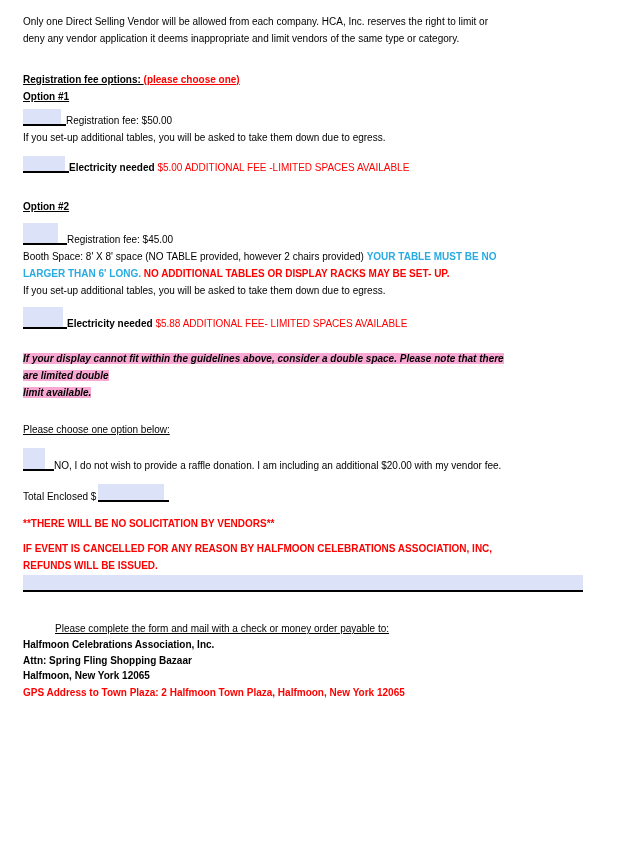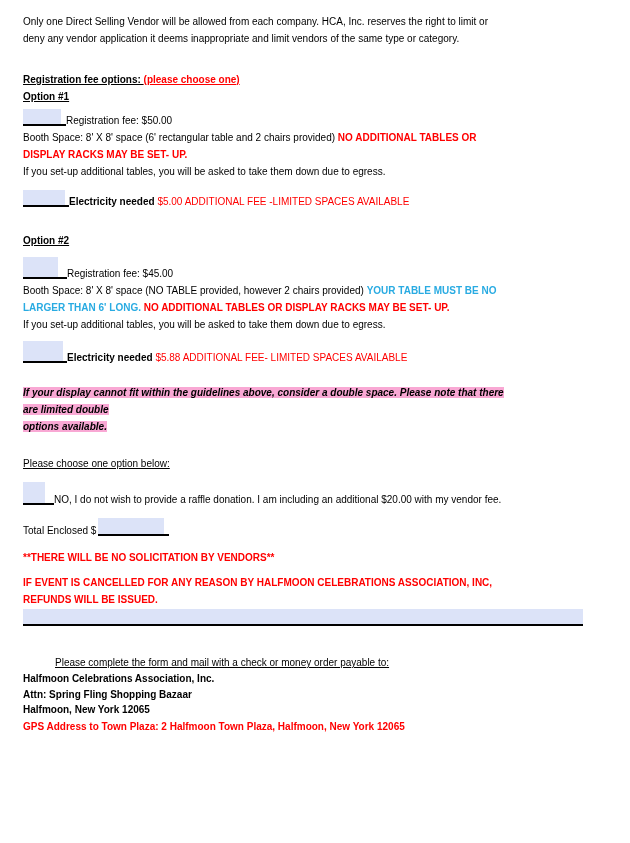--- a/index.html
+++ b/index.html
@@ -48,21 +48,20 @@
   <p class="para">Only one Direct Selling Vendor will be allowed from each company. HCA, Inc. reserves the right to limit or deny any vendor application it deems inappropriate and limit vendors of the same type or category.</p>
 
   <p class="line mt24"><span class="b u">Registration fee options: </span><span class="b u red">(please choose one)</span></p>
 
   <p class="line"><span class="b u">Option #1</span></p>
 
   <p class="line mt4"><span class="blank blank-reg1">
         <span class="box box-reg1"></span>
       </span><span>Registration fee:  $50.00</span></p>
 
-  <p class="line"><span>Booth Space: 8' X 8' space (6' rectangular table and 2 chairs provided) </span><span class="b red">NO ADDITIONAL TABLES OR DISPLAY RACKS MAY BE SET- UP.</span></p>
 
   <p class="line">If you set-up additional tables, you will be asked to take them down due to egress.</p>
 
   <p class="line mt10"><span class="blank blank-elec1">
         <span class="box box-elec1"></span>
       </span><span class="b">Electricity needed </span><span class="red">$5.00 ADDITIONAL FEE -LIMITED SPACES AVAILABLE</span></p>
 
   <p class="line mt22"><span class="b u">Option #2</span></p>
 
   <p class="line mt8"><span class="blank blank-reg2">
@@ -70,21 +69,21 @@
       </span><span>Registration fee: $45.00</span></p>
 
   <p class="line"><span>Booth Space: 8' X 8' space (NO TABLE provided, however 2 chairs provided) </span><span class="b blue">YOUR TABLE MUST BE NO LARGER THAN 6' LONG. </span><span class="b red">NO ADDITIONAL TABLES OR DISPLAY RACKS MAY BE SET- UP.</span></p>
 
   <p class="line">If you set-up additional tables, you will be asked to take them down due to egress.</p>
 
   <p class="line mt8"><span class="blank blank-elec2">
         <span class="box box-elec2"></span>
       </span><span class="b">Electricity needed </span><span class="red">$5.88 ADDITIONAL FEE- LIMITED SPACES AVAILABLE</span></p>
 
-  <p class="line mt18"><span class="hl b i">If your display cannot fit within the guidelines above, consider a double space. Please note that there are limited double</span><br><span class="hl b i">options available.</span></p>
+  <p class="line mt18"><span class="hl b i">If your display cannot fit within the guidelines above, consider a double space. Please note that there are limited double</span><br><span class="hl b i">limit available.</span></p>
 
   <p class="line mt20"><span class="u">Please choose one option below:</span></p>
 
 
   <p class="line mt10"><span class="blank blank-no">
         <span class="box box-no"></span>
       </span><span>NO, I do not wish to provide a raffle donation. I am including an additional $20.00 with my vendor fee.</span></p>
 
   <p class="line mt10"><span>Total Enclosed $</span><span class="blank blank-total">
         <span class="box box-total"></span>

